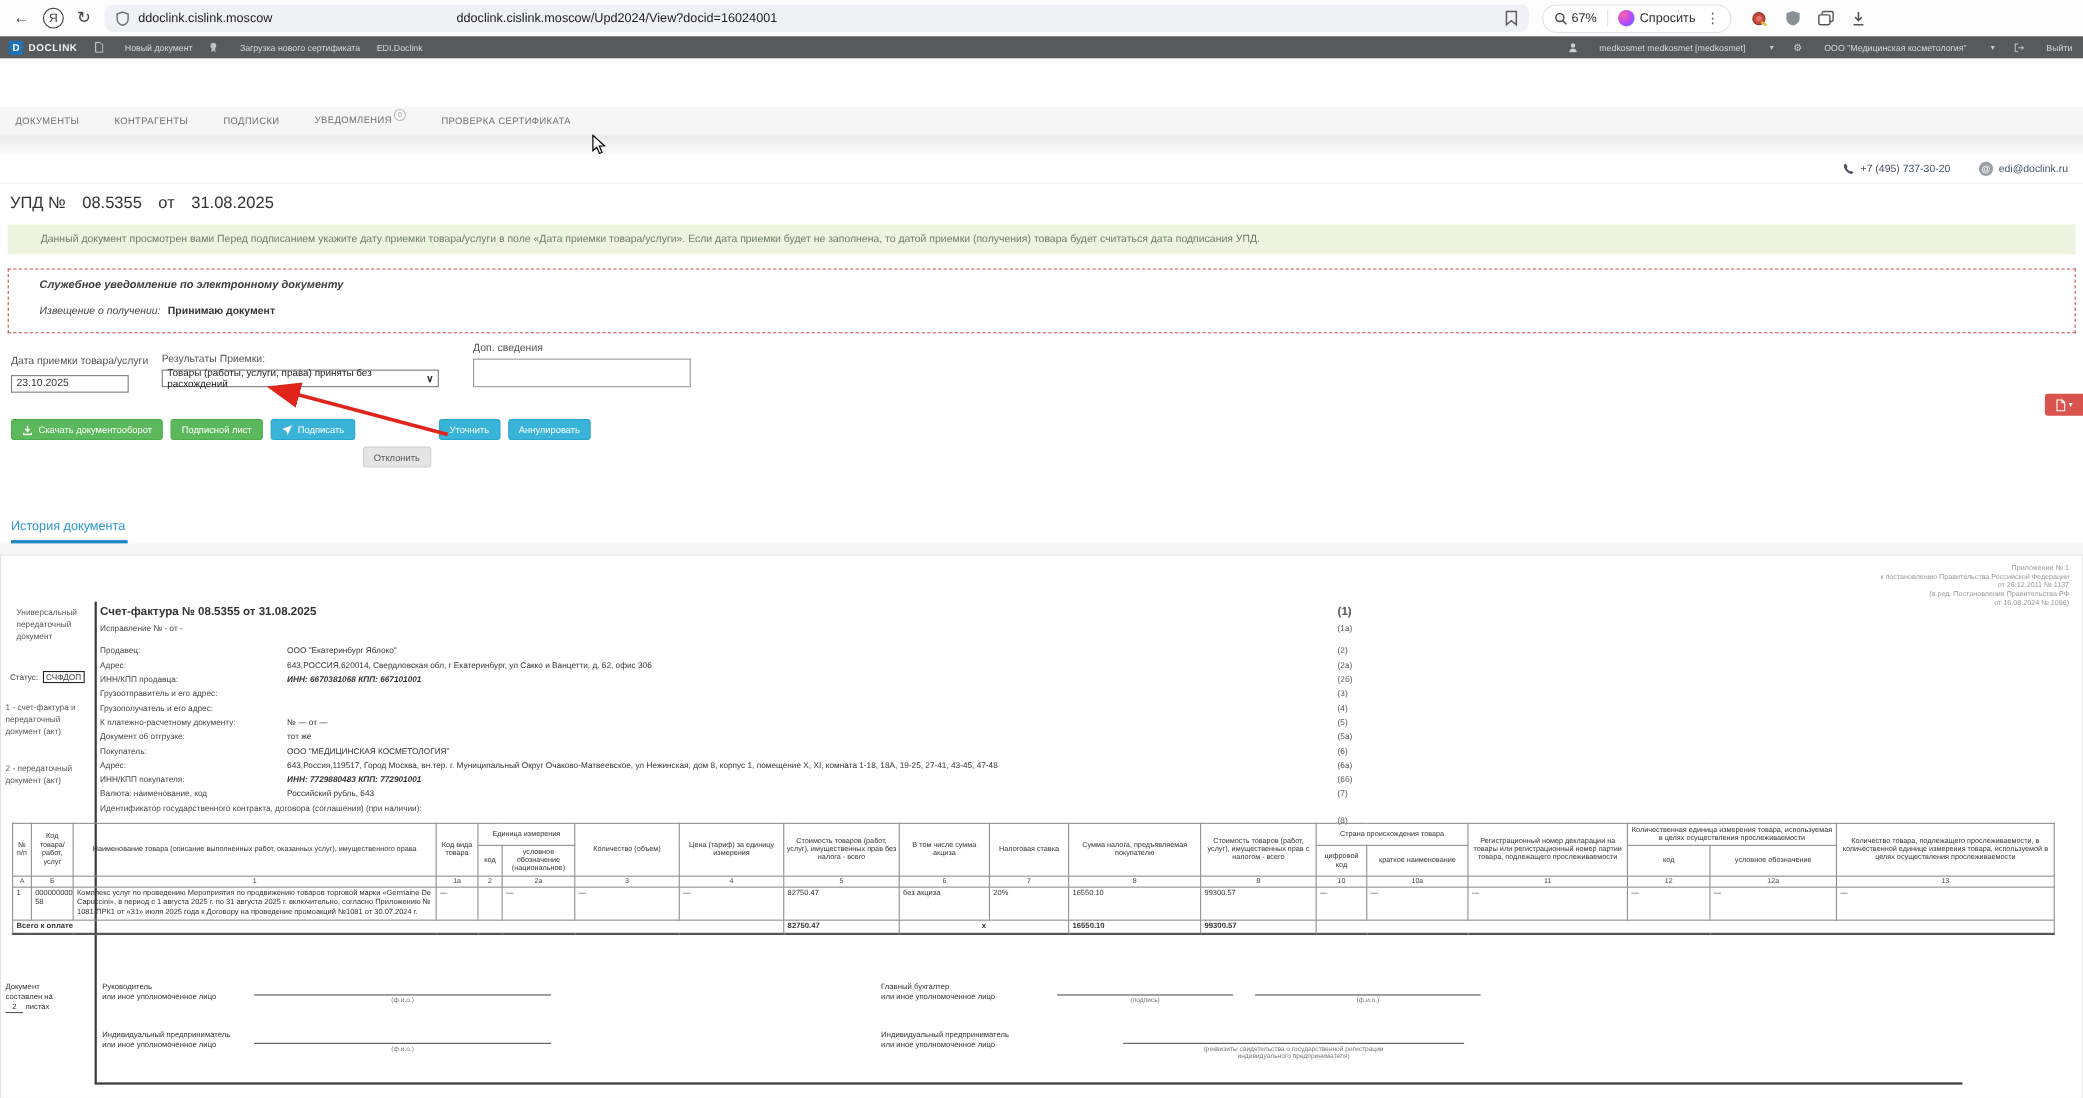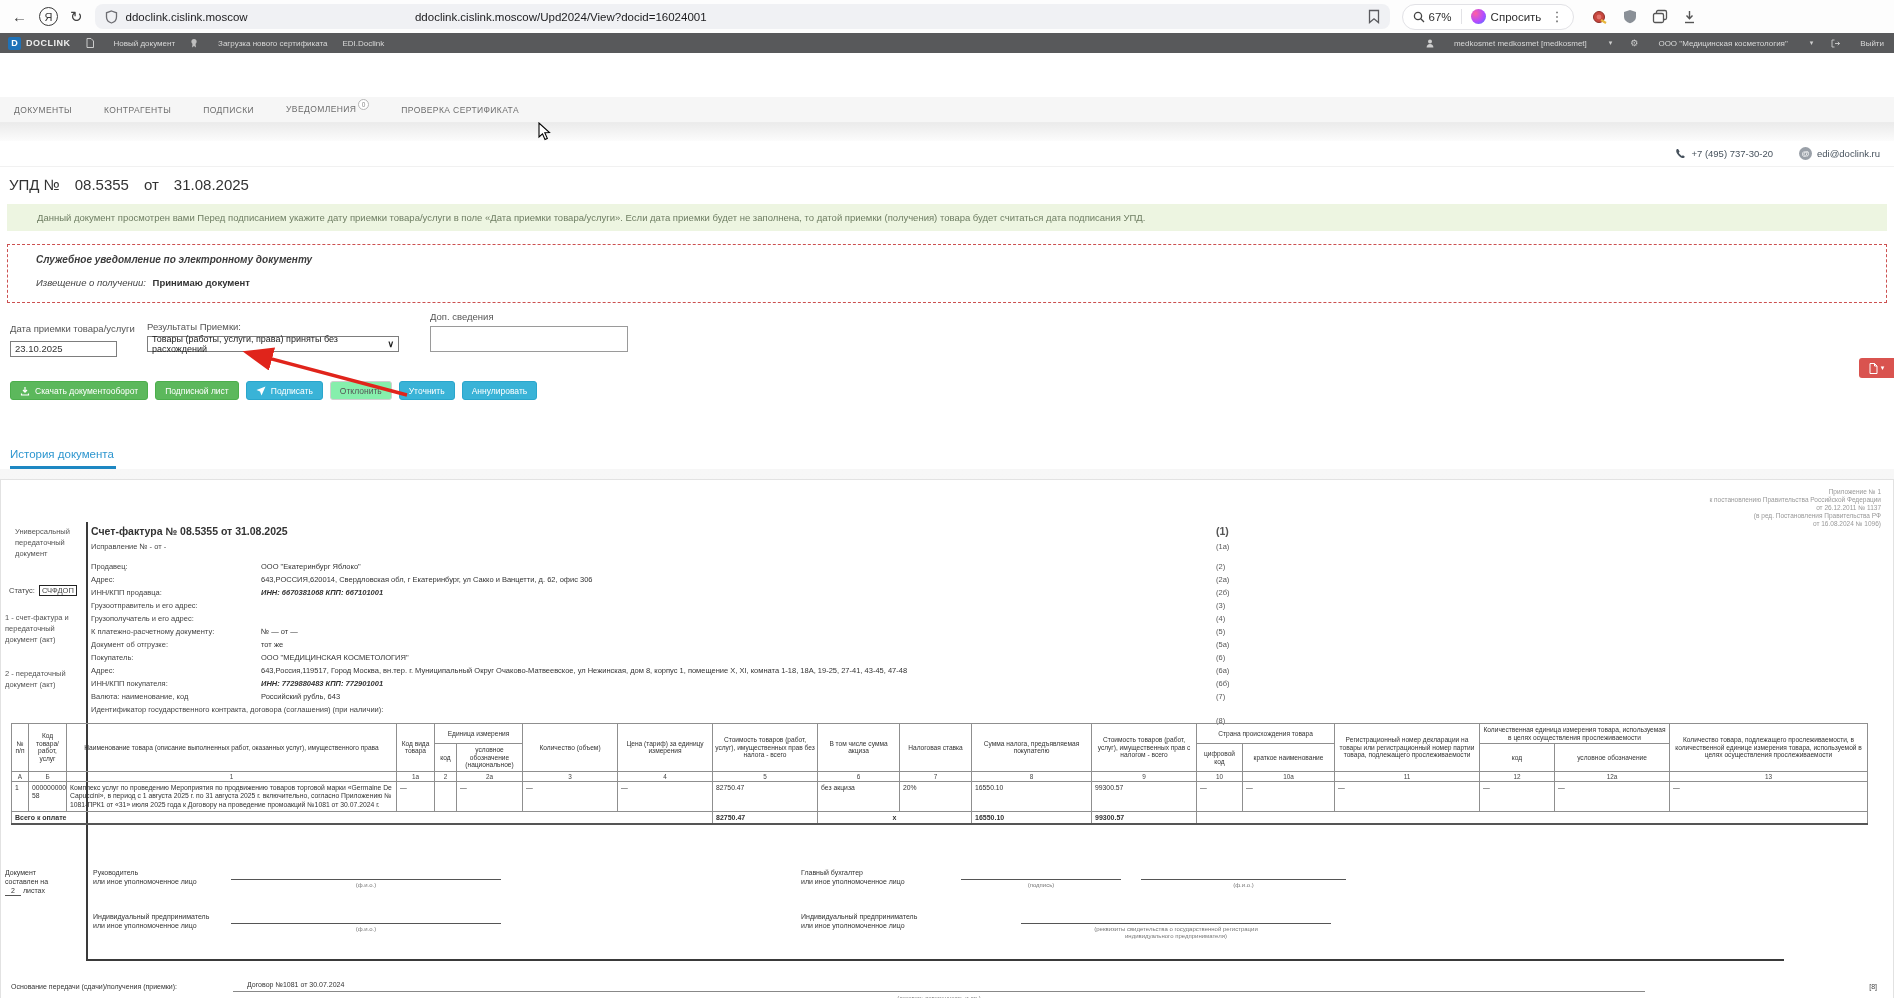--- a/index.html
+++ b/index.html
@@ -70,21 +70,21 @@
     justify-content:space-between; font-size:9px; padding:0 4px; color:#222; background:#fff; }
   .sel-arrow { font-weight:bold; font-size:9px; color:#222; }
   .extra-area { width:198px; height:26px; border:1px solid #9a9a9a; resize:none;
     font-family:"Liberation Sans", sans-serif; }
 
   .btn-row { display:flex; gap:7px; margin:10px 0 0 10px; }
   .btn { height:19px; border-radius:3px; font-size:8.5px; color:#fff; display:inline-flex;
     align-items:center; padding:0 9px; gap:5px; border:1px solid transparent; cursor:pointer; }
   .btn-green { background:#5cb85c; border-color:#4cae4c; }
   .btn-blue  { background:#39b3d7; border-color:#2aa6cc; }
-  .btn-gray  { background:#86efac; color:#555; border-color:#cfcfcf; }
+  .btn-gray  { background:#e5e5e5; color:#555; border-color:#cfcfcf;margin-top:25px; }
 
   .arrow-overlay { position:absolute; left:235px; top:345px; pointer-events:none; }
   .cursor-overlay { position:absolute; left:538px; top:122px; pointer-events:none; }
 
   .tab-row { margin-top:44px; padding-left:10px; }
   .tab { font-size:11.5px; color:#2d96cf; display:inline-block; padding:0 2px 6px 0;
     border-bottom:3px solid #1d87c2; }
 
   .pdf-btn { position:absolute; right:0; top:358px; width:35px; height:20px; background:#d9534f;
     border-radius:3px 0 0 3px; display:flex; align-items:center; justify-content:center; gap:3px; color:#fff; }

